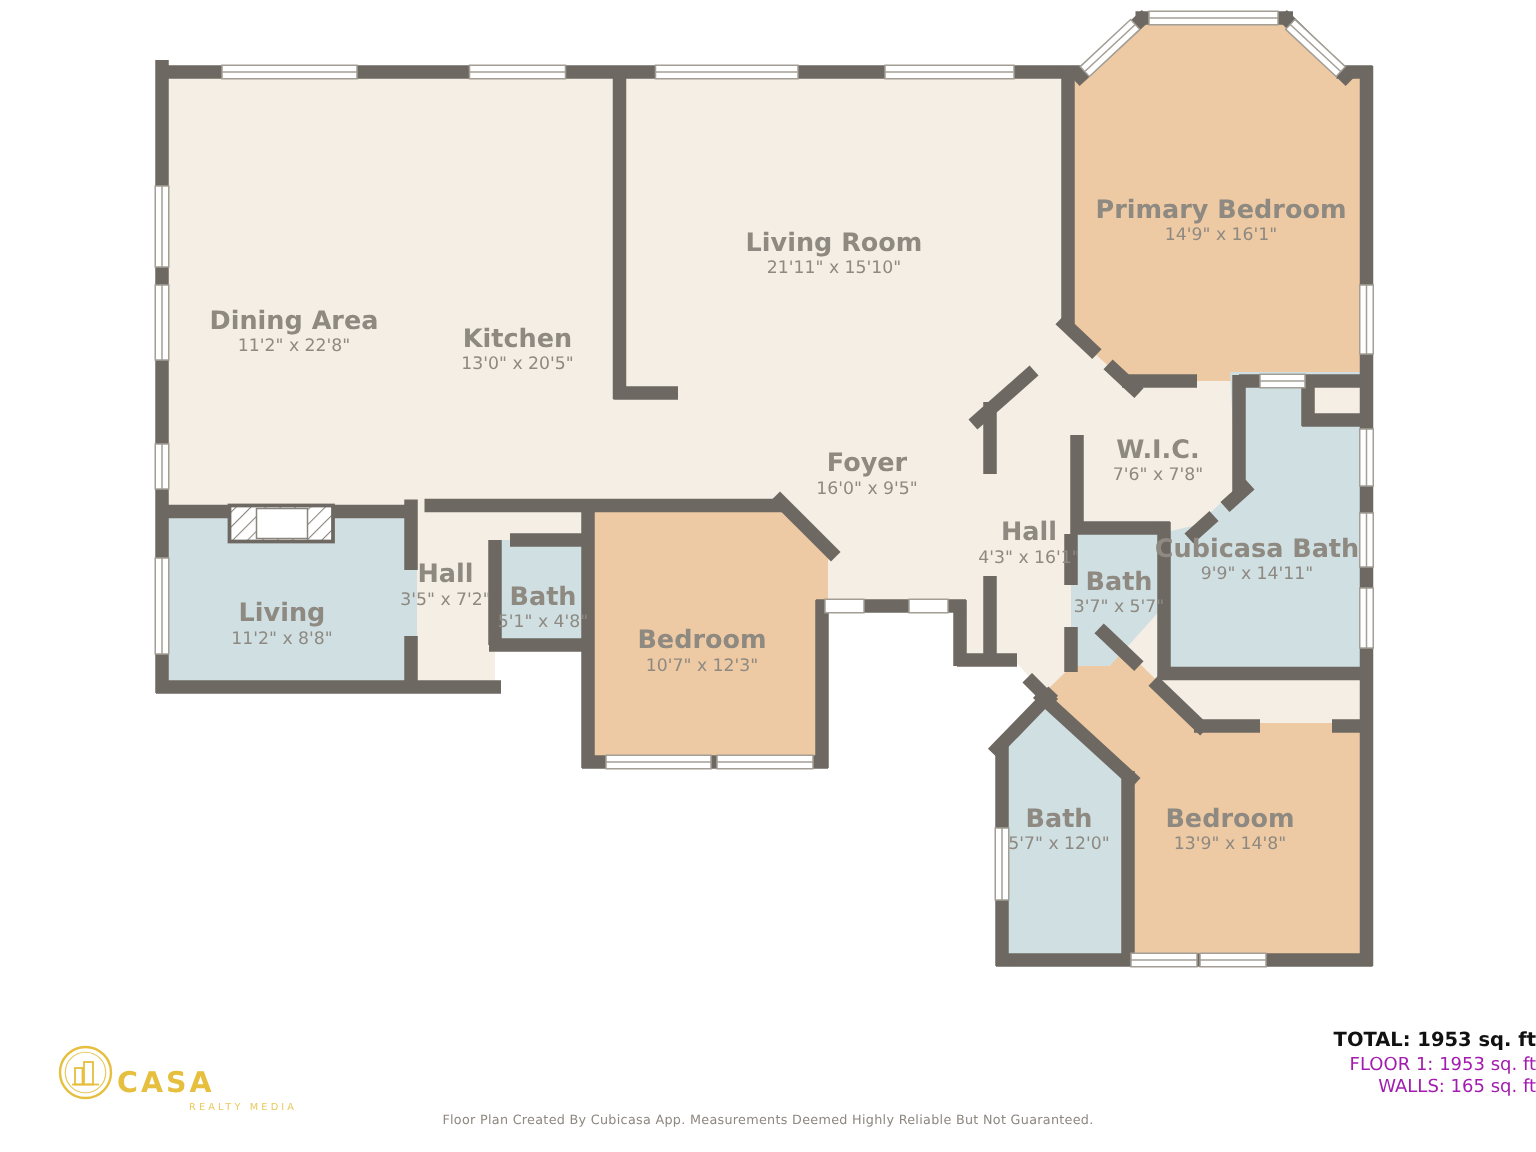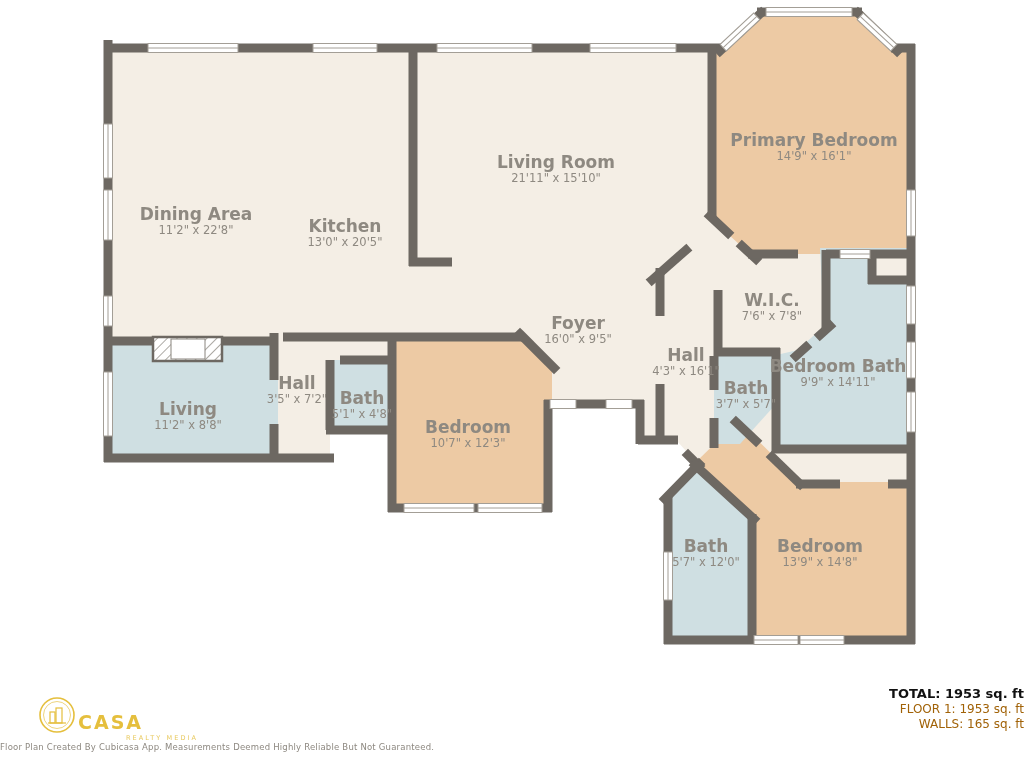--- a/index.html
+++ b/index.html
@@ -5,22 +5,22 @@
   html,body{margin:0;padding:0;background:#ffffff;}
   #stage{position:relative;width:1024px;height:768px;background:#ffffff;overflow:hidden;
          font-family:"DejaVu Sans","Liberation Sans",sans-serif;}
   #plan-svg{position:absolute;left:0;top:0;}
   .room-label{position:absolute;transform:translate(-50%,-50%);text-align:center;
               color:#8e8981;white-space:nowrap;line-height:1.18;pointer-events:none;}
   .room-label .rname{font-size:17px;font-weight:bold;}
   .room-label .rdims{font-size:11.5px;}
   #summary{position:absolute;left:0;right:0;top:686px;text-align:right;color:#2b2b2b;}
   #summary .total{font-size:13px;font-weight:bold;color:#111;}
-  #summary .line{font-size:12px;margin-top:1px;color:#a16207;}
-  #disclaimer{position:absolute;left:0;right:0;top:742px;
+  #summary .line{font-size:12px;margin-top:1px;color:#a21caf;}
+  #disclaimer{position:absolute;left:0;right:0;top:742px;text-align:center;
               font-size:8.5px;color:#8d8880;letter-spacing:.2px;}
   #logo{position:absolute;left:36px;top:692px;display:flex;align-items:flex-end;gap:0;}
   #logo .brand{color:#e5bf3d;font-weight:bold;font-size:19px;letter-spacing:2px;line-height:1;}
   #logo .tagline{color:#e8c95e;font-size:6.5px;letter-spacing:2.1px;margin-top:2px;padding-left:48px;}
 </style>
 </head>
 <body>
 
 <div id="stage">
 
@@ -211,32 +211,32 @@
       </div>
       <div class="room-label" style="left: 814px; top: 147px;">
         <div class="rname">Primary Bedroom</div>
         <div class="rdims">14'9" x 16'1"</div>
       </div>
       <div class="room-label" style="left: 772px; top: 307px;">
         <div class="rname">W.I.C.</div>
         <div class="rdims">7'6" x 7'8"</div>
       </div>
       <div class="room-label" style="left: 838px; top: 373px;">
-        <div class="rname">Bedroom Bath</div>
+        <div class="rname">Cubicasa Bath</div>
         <div class="rdims">9'9" x 14'11"</div>
       </div>
       <div class="room-label" style="left: 686px; top: 362px;">
         <div class="rname">Hall</div>
         <div class="rdims">4'3" x 16'1"</div>
       </div>
       <div class="room-label" style="left: 746px; top: 395px;">
         <div class="rname">Bath</div>
         <div class="rdims">3'7" x 5'7"</div>
       </div>
-      <div class="room-label" style="left: 578px; top: 330px;">
+      <div class="room-label" style="left: 578px; top: 316px;">
         <div class="rname">Foyer</div>
         <div class="rdims">16'0" x 9'5"</div>
       </div>
       <div class="room-label" style="left: 468px; top: 434px;">
         <div class="rname">Bedroom</div>
         <div class="rdims">10'7" x 12'3"</div>
       </div>
       <div class="room-label" style="left: 362px; top: 405px;">
         <div class="rname">Bath</div>
         <div class="rdims">5'1" x 4'8"</div>

